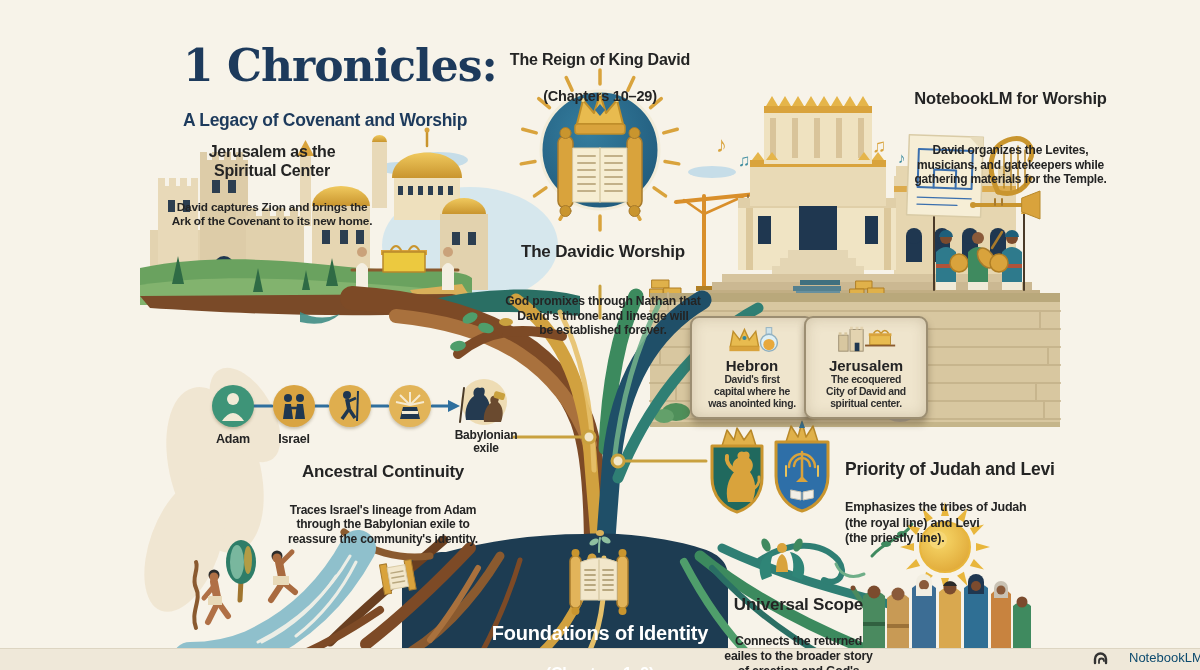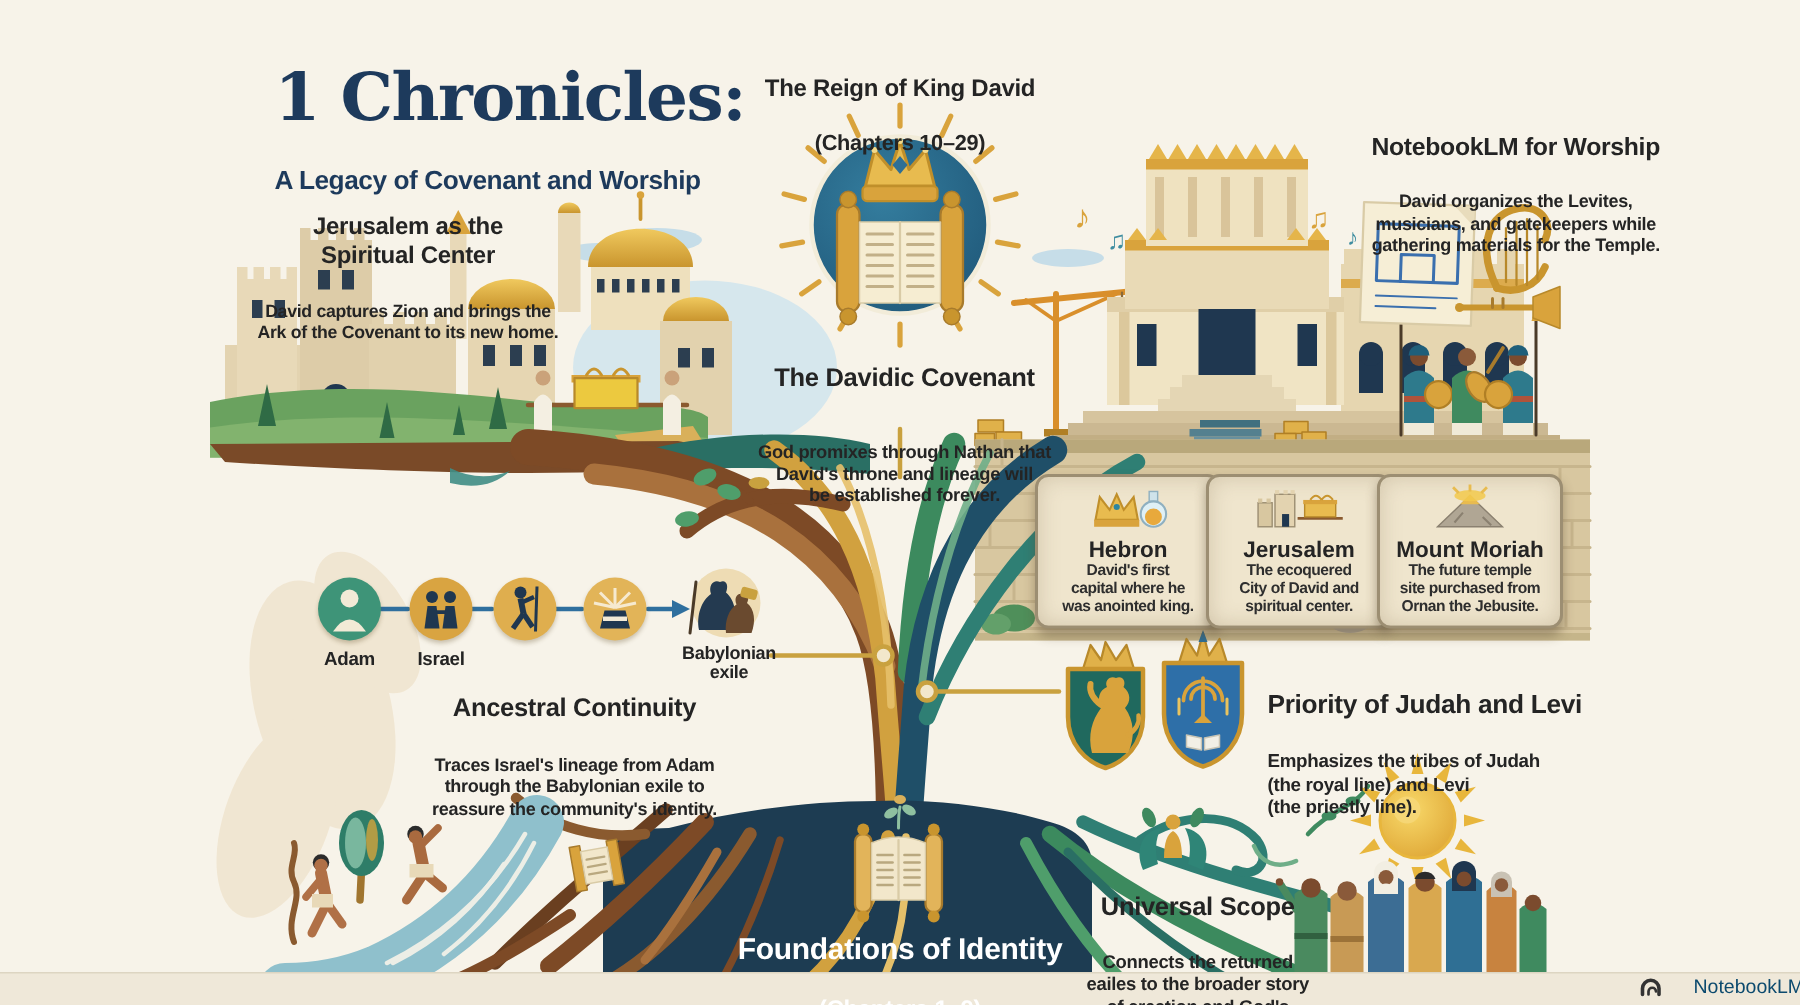--- a/index.html
+++ b/index.html
@@ -555,34 +555,34 @@
   <div class="title-sub">A Legacy of Covenant and Worship</div>
 </div>
 
 <div class="txt c" style="left:455px;top:33px;width:290px;">
   <div class="hd" style="font-size:16px;">The Reign of King David</div>
   <div class="hd" style="font-size:14.5px;">(Chapters 10–29)</div>
 </div>
 
 <div class="txt c" style="left:858px;top:71px;width:305px;">
   <div class="hd" style="font-size:16.5px;">NotebookLM for Worship</div>
-  <div class="bd" style="font-size:12px;margin-top:1px;">David organizes the Levites,
+  <div class="bd" style="font-size:12px;margin-top:17px;">David organizes the Levites,
 musicians, and gatekeepers while
 gathering materials for the Temple.</div>
 </div>
 
 <div class="txt c" style="left:158px;top:125px;width:228px;">
   <div class="hd" style="font-size:16px;">Jerusalem as the
 Spiritual Center</div>
   <div class="bd" style="font-size:11.8px;margin-top:2px;">David captures Zion and brings the
 Ark of the Covenant to its new home.</div>
 </div>
 
 <div class="txt c" style="left:494px;top:224px;width:218px;">
-  <div class="hd" style="font-size:17px;">The Davidic Covenant</div>
+  <div class="hd" style="font-size:17px;">The Davidic Worship</div>
   <div class="bd" style="font-size:12.2px;margin-top:14px;">God promixes through Nathan that
 David's throne and lineage will
 be established forever.</div>
 </div>
 
 <div class="tablet" style="left:690px;top:316px;">
   <svg width="70" height="32" viewBox="0 0 70 34">
     <polygon points="12,26 15,10 22,19 27,8 32,19 39,10 42,26" fill="#e8bb4f" stroke="#c08f2a" stroke-width="1.5"></polygon>
     <rect x="11" y="26" width="32" height="5" fill="#d9a33c"></rect>
     <circle cx="27" cy="17" r="2.2" fill="#2e86a0"></circle>
@@ -610,35 +610,20 @@
     <rect x="39" y="14" width="22" height="10" fill="#e8bb4f" stroke="#b8892a"></rect>
     <rect x="38" y="12" width="24" height="3" fill="#d9a33c"></rect>
     <path d="M43,12 q4,-6 8,0 M51,12 q4,-6 8,0" stroke="#c9952e" stroke-width="1.5" fill="none"></path>
   </svg>
   <div class="t-title">Jerusalem</div>
   <div class="t-body">The ecoquered
 City of David and
 spiritual center.</div>
 </div>
 
-<div class="tablet" style="left:918px;top:316px;">
-  <svg width="70" height="32" viewBox="0 0 70 34">
-    <polygon points="12,31 35,9 58,31" fill="#b0a694" stroke="#8a8070"></polygon>
-    <polygon points="28,15 42,15 35,8" fill="#e8bb4f"></polygon>
-    <ellipse cx="35" cy="9" rx="11" ry="4" fill="#f2c94c" opacity="0.85"></ellipse>
-    <line x1="35" y1="6" x2="35" y2="1" stroke="#e8bb4f" stroke-width="2"></line>
-    <line x1="27" y1="7" x2="23" y2="3" stroke="#e8bb4f" stroke-width="2"></line>
-    <line x1="43" y1="7" x2="47" y2="3" stroke="#e8bb4f" stroke-width="2"></line>
-    <path d="M24,28 L30,21 M44,24 L50,30" stroke="#8a8070" stroke-width="1.5"></path>
-  </svg>
-  <div class="t-title">Mount Moriah</div>
-  <div class="t-body">The future temple
-site purchased from
-Ornan the Jebusite.</div>
-</div>
 
 <div class="lin-circle" style="left:212px;top:385px;background:#3e9478;">
   <svg width="42" height="42" viewBox="0 0 42 42">
     <circle cx="21" cy="14" r="6" fill="#f2ead6"></circle>
     <path d="M10,36 Q21,20 32,36 Z" fill="#f2ead6"></path>
   </svg>
 </div>
 <div class="lin-circle" style="left:273px;top:385px;background:#d9a441;">
   <svg width="42" height="42" viewBox="0 0 42 42">
     <circle cx="15" cy="13" r="4" fill="#1f3750"></circle>

